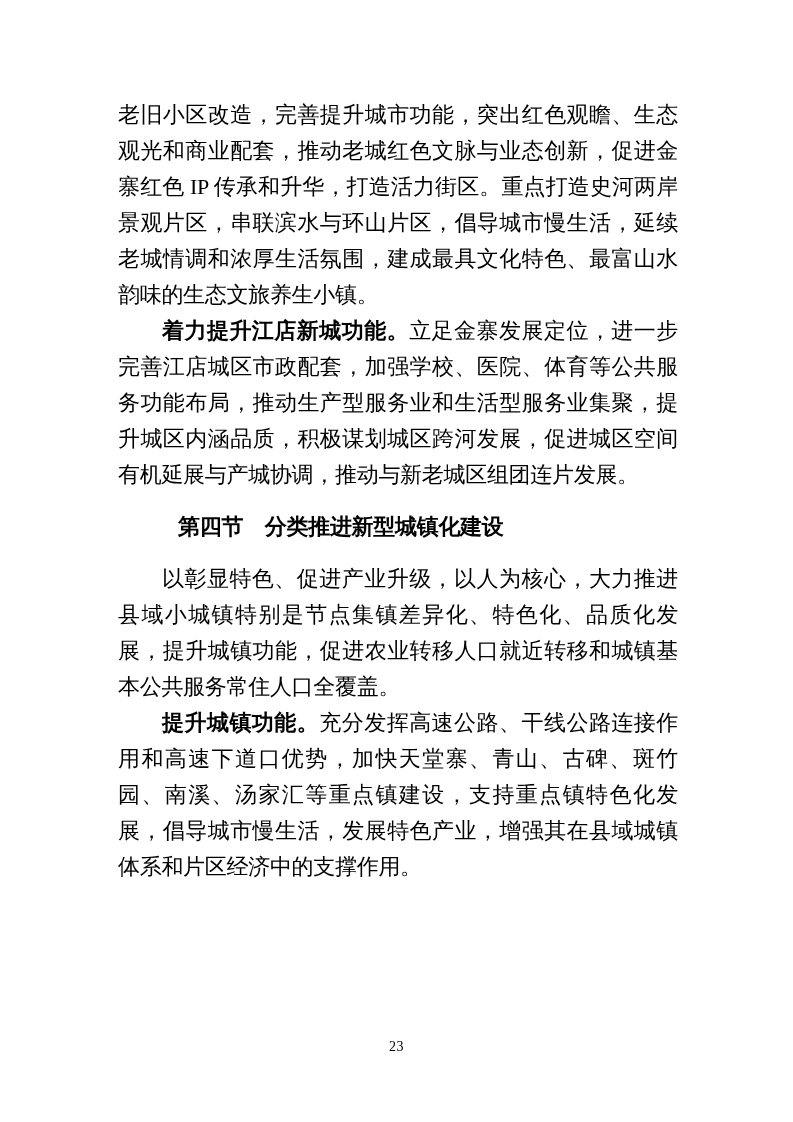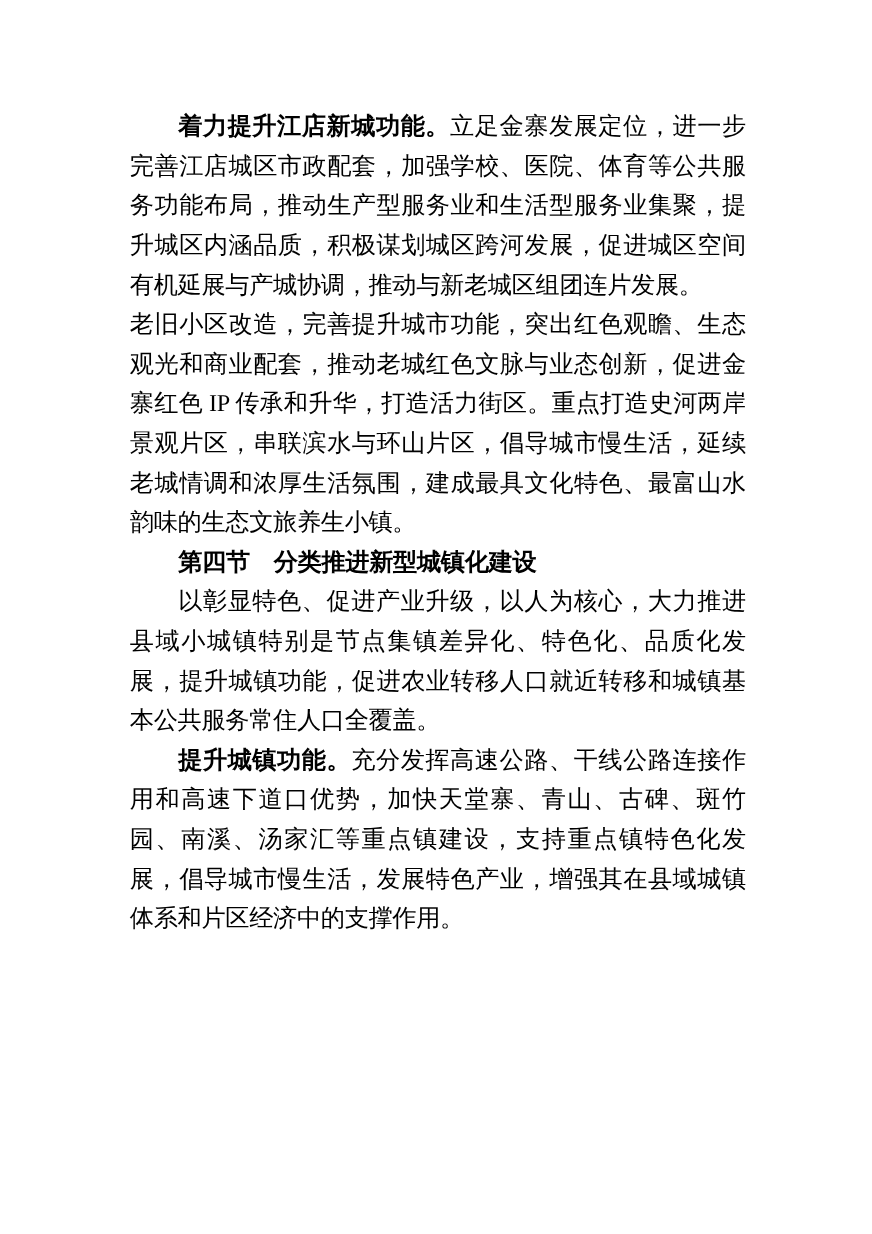--- a/index.html
+++ b/index.html
@@ -37,21 +37,21 @@
     text-indent: 2em;
     letter-spacing: -0.3px;
   }
   p.body.no-indent {
     text-indent: 0;
   }
   .lead {
     font-weight: bold;
   }
   h3.heading {
-    margin: 0;
+    margin: 16px;
     padding: 0;
     font-size: 22px;
     line-height: 36px;
     font-weight: bold;
     text-indent: 2em;
     letter-spacing: -0.3px;
   }
   .footer {
     position: absolute;
     left: 0;
@@ -63,26 +63,29 @@
     font-size: 14px;
     letter-spacing: 0.5px;
   }
 </style>
 </head>
 <body>
 
 <div class="page">
   <div class="content">
 
+    <p class="body no-indent"><span>老旧小区改造，完善提升城市功能，突出红色观瞻、生态观光和商业配套，推动老城红色文脉与业态创新，促进金寨红色 IP 传承和升华，打造活力街区。重点打造史河两岸景观片区，串联滨水与环山片区，倡导城市慢生活，延续老城情调和浓厚生活氛围，建成最具文化特色、最富山水韵味的生态文旅养生小镇。</span></p>
+
     <p class="body"><span class="lead">着力提升江店新城功能。</span><span>立足金寨发展定位，进一步完善江店城区市政配套，加强学校、医院、体育等公共服务功能布局，推动生产型服务业和生活型服务业集聚，提升城区内涵品质，积极谋划城区跨河发展，促进城区空间有机延展与产城协调，推动与新老城区组团连片发展。</span></p>
-
-    <p class="body no-indent"><span>老旧小区改造，完善提升城市功能，突出红色观瞻、生态观光和商业配套，推动老城红色文脉与业态创新，促进金寨红色 IP 传承和升华，打造活力街区。重点打造史河两岸景观片区，串联滨水与环山片区，倡导城市慢生活，延续老城情调和浓厚生活氛围，建成最具文化特色、最富山水韵味的生态文旅养生小镇。</span></p>
 
 
     <h3 class="heading"><span>第四节　分类推进新型城镇化建设</span></h3>
 
     <p class="body"><span>以彰显特色、促进产业升级，以人为核心，大力推进县域小城镇特别是节点集镇差异化、特色化、品质化发展，提升城镇功能，促进农业转移人口就近转移和城镇基本公共服务常住人口全覆盖。</span></p>
 
     <p class="body"><span class="lead">提升城镇功能。</span><span>充分发挥高速公路、干线公路连接作用和高速下道口优势，加快天堂寨、青山、古碑、斑竹园、南溪、汤家汇等重点镇建设，支持重点镇特色化发展，倡导城市慢生活，发展特色产业，增强其在县域城镇体系和片区经济中的支撑作用。</span></p>
 
   </div>
 
+  <div class="footer">
+    <span class="page-number">23</span>
+  </div>
 </div>
 
 </body></html>

